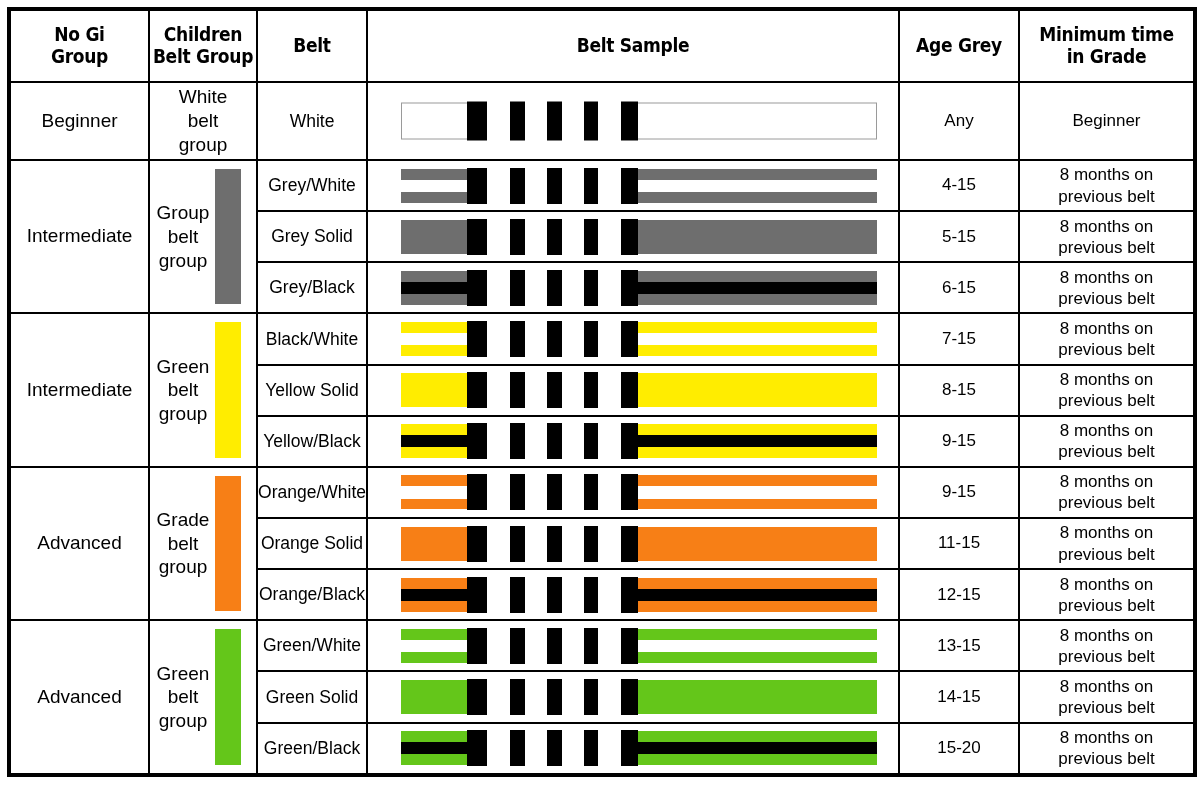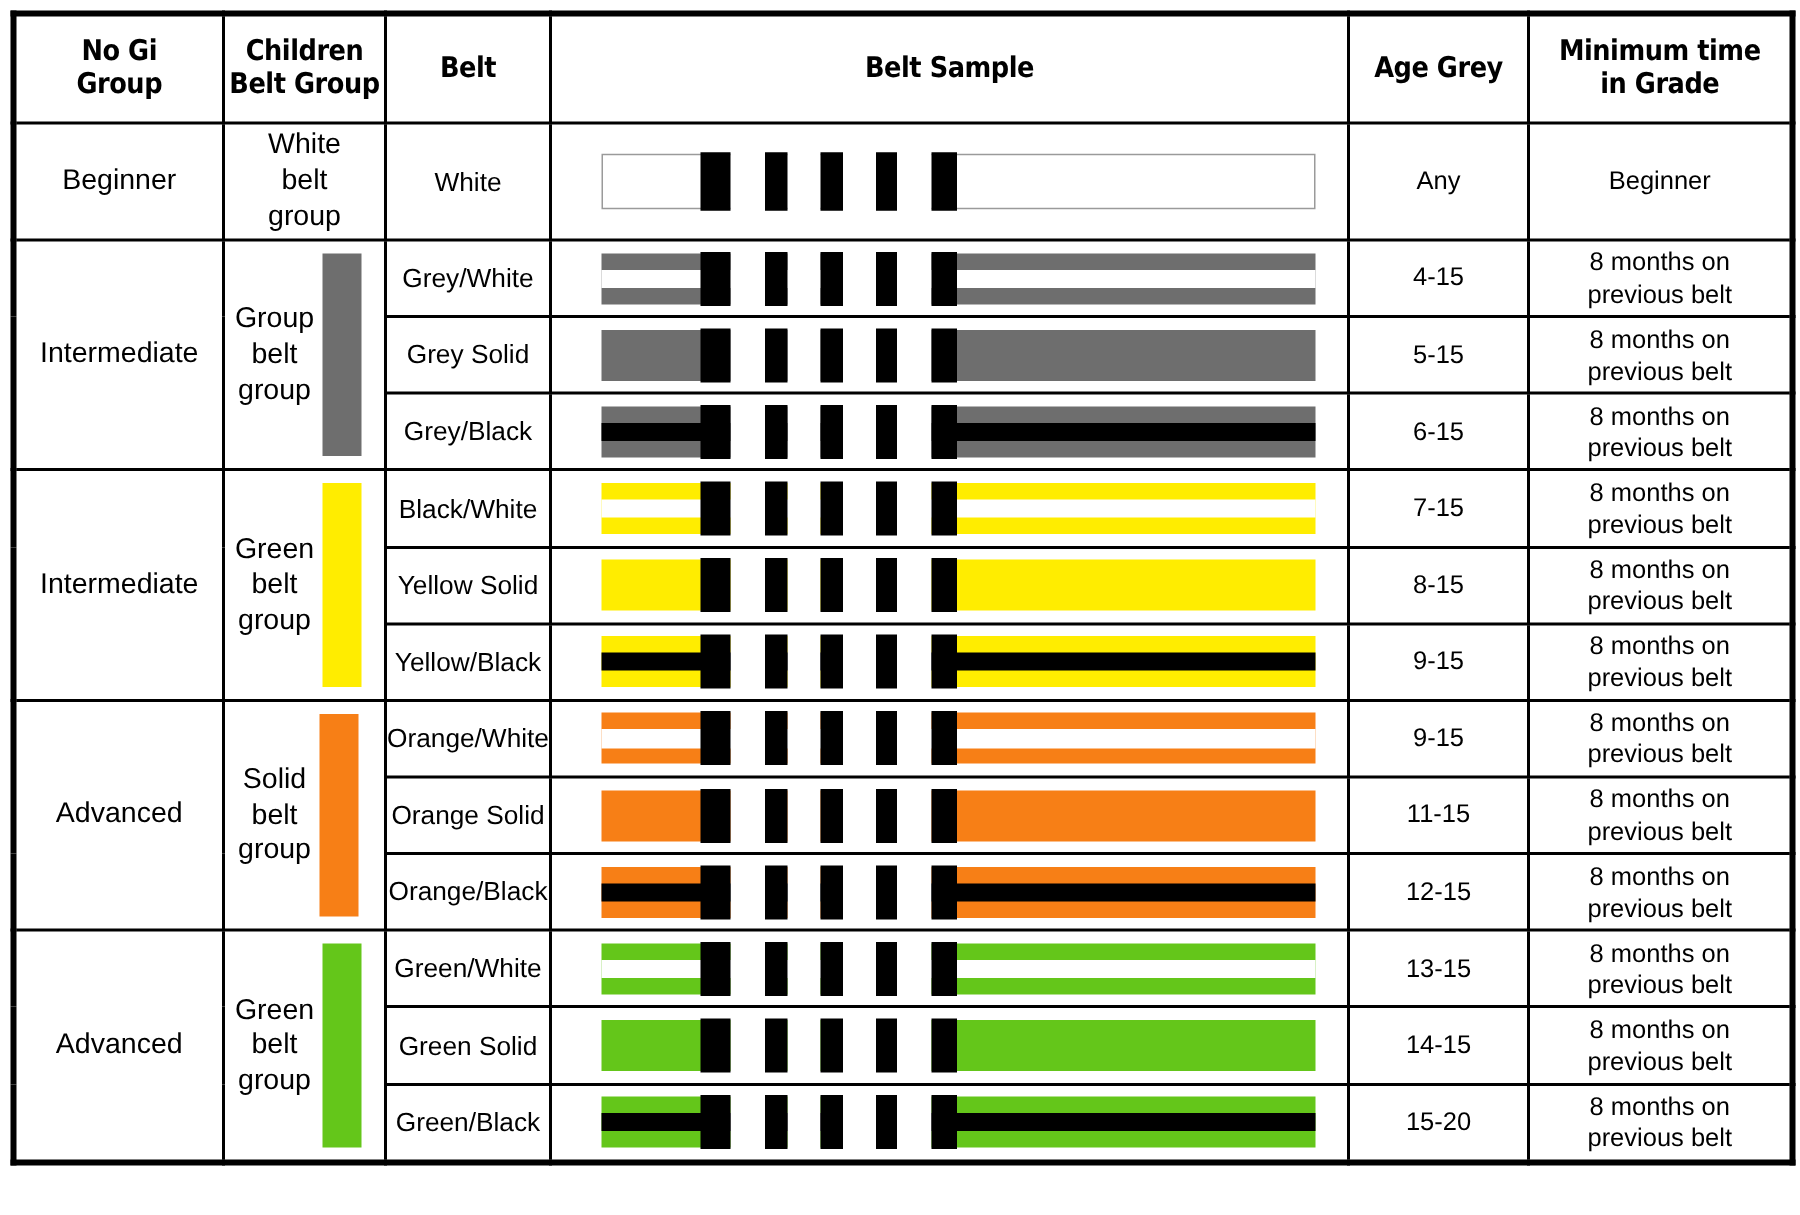--- a/index.html
+++ b/index.html
@@ -346,21 +346,21 @@
               </div>
             </div>
           </td>
           <td class="cell age">9-15</td>
           <td class="cell mintime"><span>8 months on</span><br><span>previous belt</span></td>
         </tr>
         <tr>
           <td class="cell group-cell" rowspan="3">Advanced</td>
           <td class="cell group-cell" rowspan="3">
             <div class="grp-inner">
-              <div class="grp-label"><span>Solid</span><br><span>belt</span><br><span>group</span></div>
+              <div class="grp-label"><span>Grade</span><br><span>belt</span><br><span>group</span></div>
               <div class="swatch" style="background: rgb(247, 127, 22);"></div>
             </div>
           </td>
           <td class="cell belt-name">Orange/White</td>
           <td class="cell">
             <div class="belt-wrap">
               <div class="belt">
                 <div class="belt-body" style="background: rgb(247, 127, 22);"></div>
                 <div class="belt-stripe" style="background: rgb(255, 255, 255);"></div>
                 <div class="gap g1"></div>

